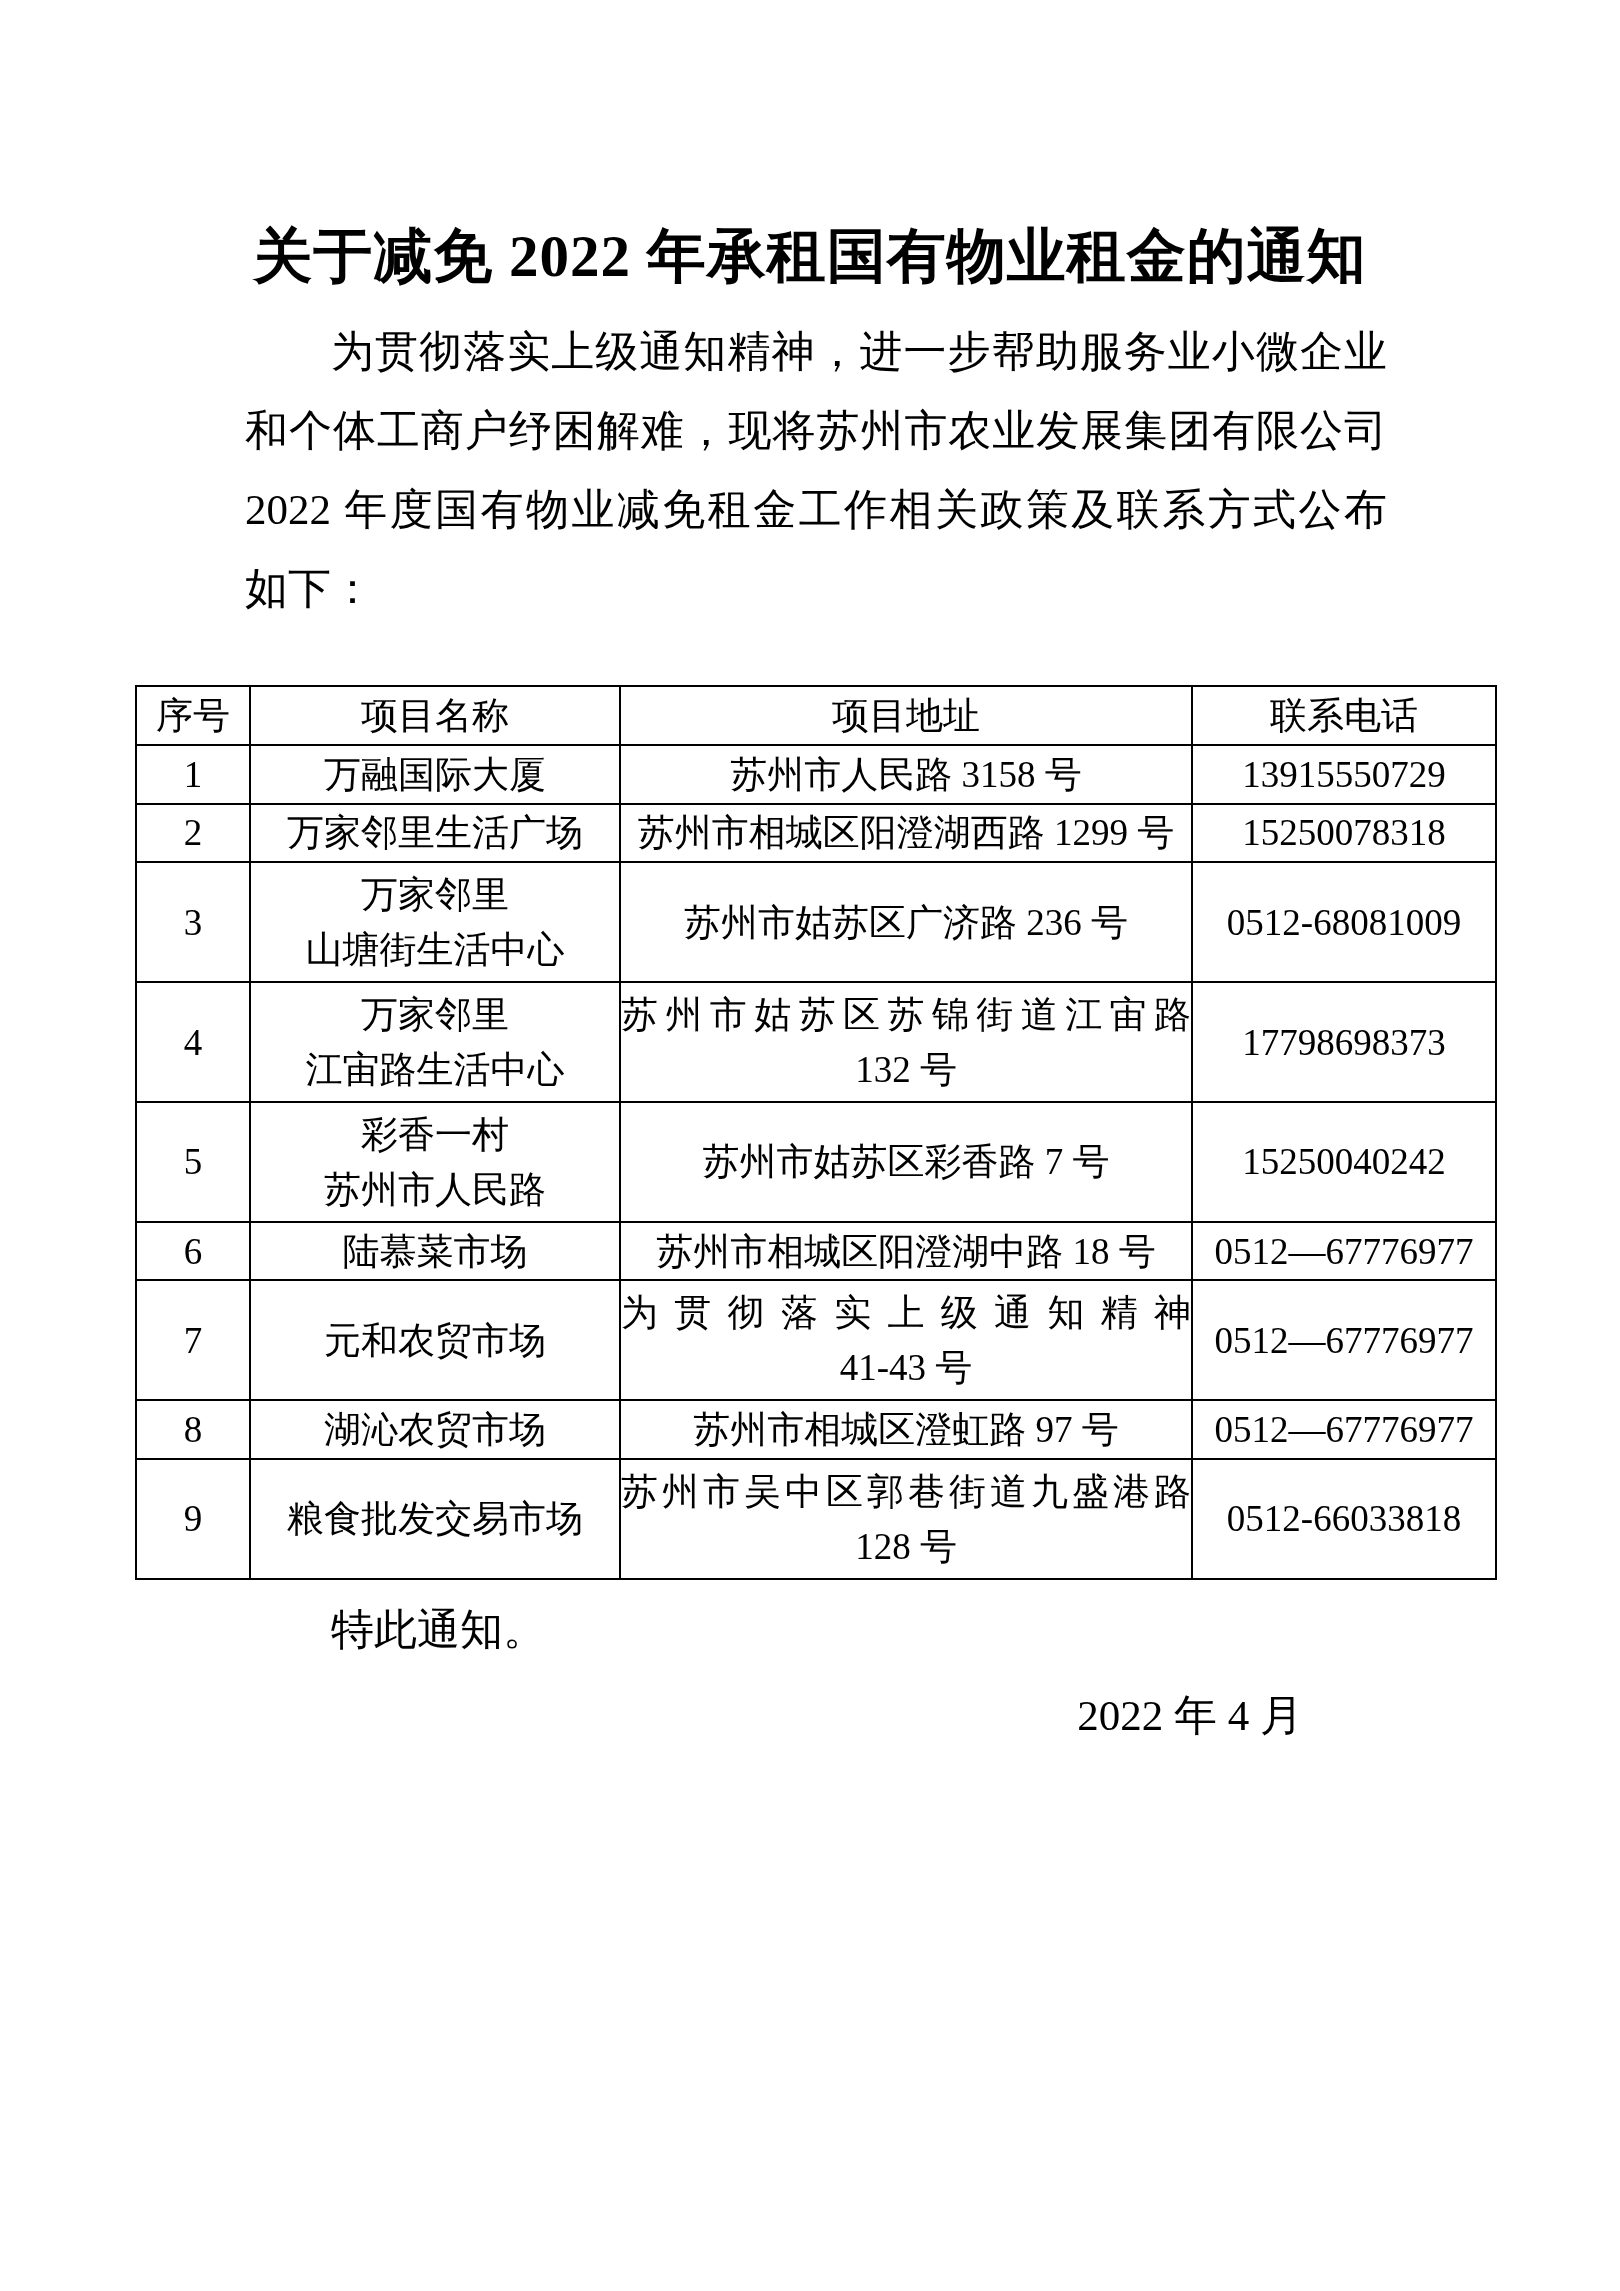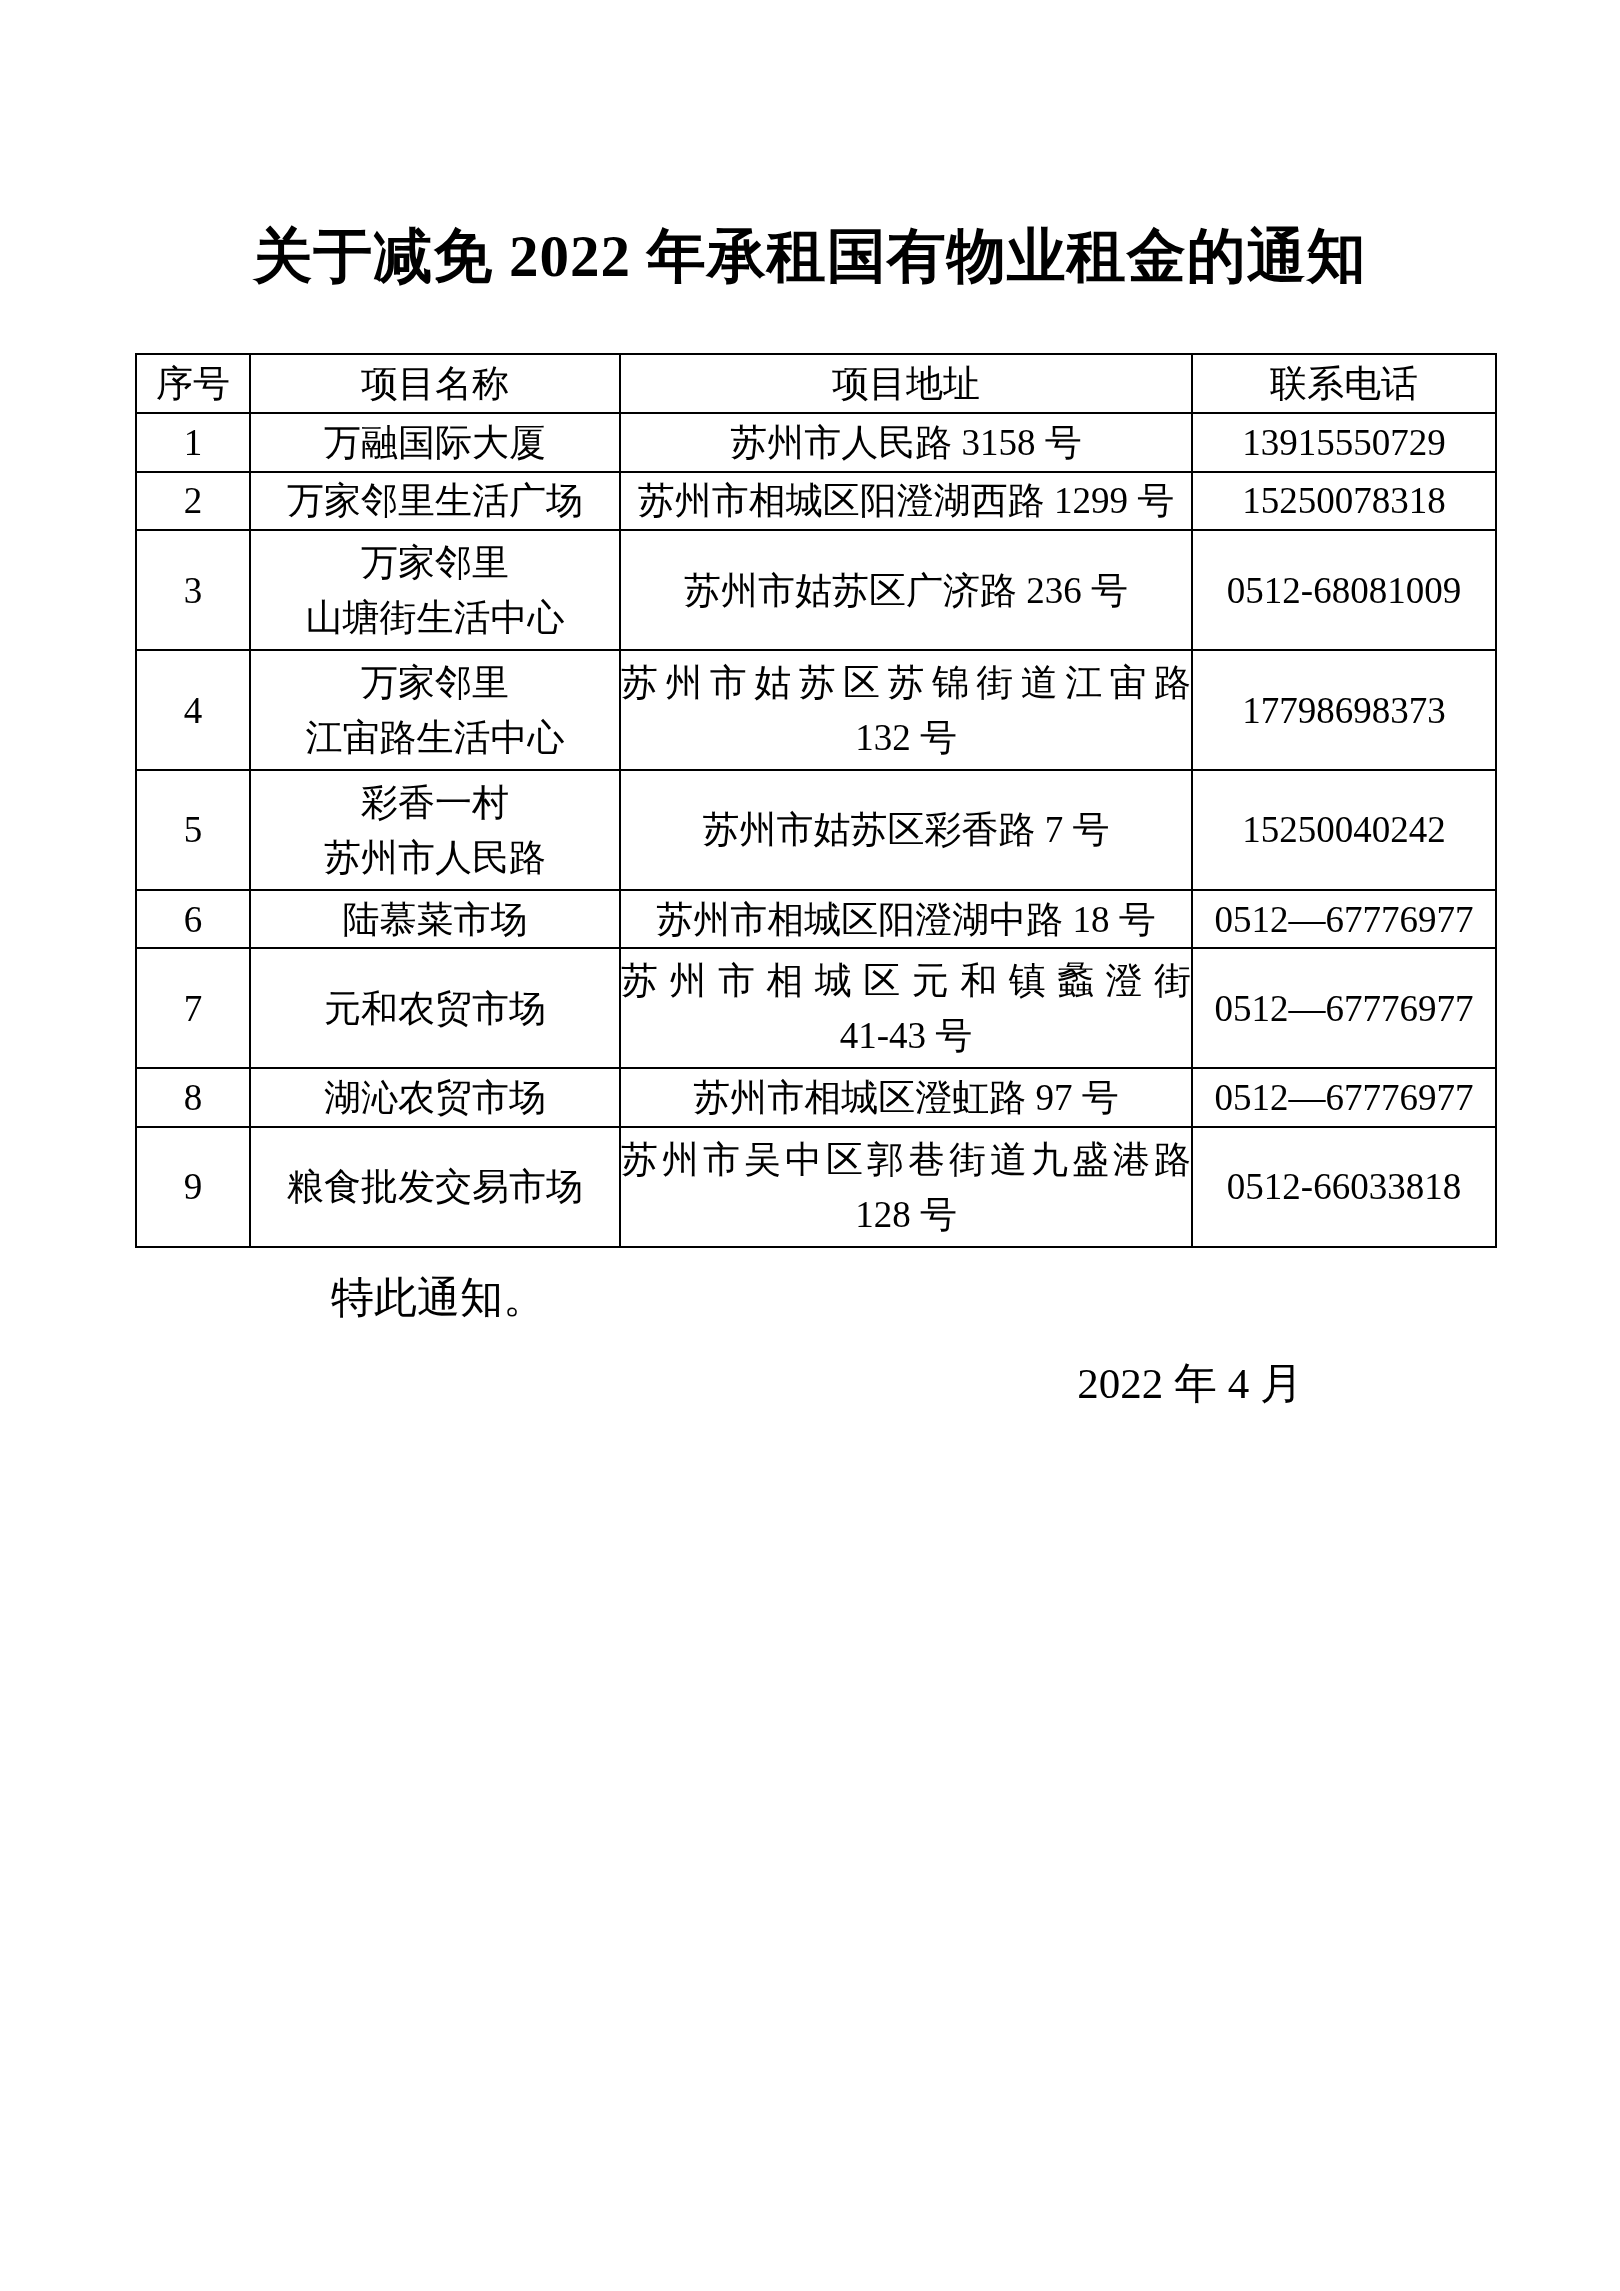--- a/index.html
+++ b/index.html
@@ -85,20 +85,26 @@
     line-height: 80px;
   }
 </style>
 </head>
 <body>
 
 <div>
 
   <h1 class="page-title">关于减免 2022 年承租国有物业租金的通知</h1>
 
+  <div class="para-block" id="intro-block">
+      <div class="para-line indent jfull">为贯彻落实上级通知精神，进一步帮助服务业小微企业</div>
+      <div class="para-line jfull">和个体工商户纾困解难，现将苏州市农业发展集团有限公司</div>
+      <div class="para-line jfull">2022 年度国有物业减免租金工作相关政策及联系方式公布</div>
+      <div class="para-line">如下：</div>
+    </div>
 
   <table class="projects">
     <colgroup>
       <col style="width:114px">
       <col style="width:370px">
       <col style="width:572px">
       <col style="width:304px">
     </colgroup>
     <thead>
       <tr id="table-head-row">
@@ -172,21 +178,21 @@
             <div class="">苏州市相城区阳澄湖中路 18 号</div>
           </td>
           <td>0512—67776977</td>
         </tr>
         <tr>
           <td>7</td>
           <td>
             <div class="">元和农贸市场</div>
           </td>
           <td class="addr-cell">
-            <div class="cell-line jfull">苏州市相城区元和镇蠡澄街</div>
+            <div class="cell-line jfull">为贯彻落实上级通知精神</div>
             <div class="cell-line">41-43 号</div>
           </td>
           <td>0512—67776977</td>
         </tr>
         <tr>
           <td>8</td>
           <td>
             <div class="">湖沁农贸市场</div>
           </td>
           <td class="addr-cell">

